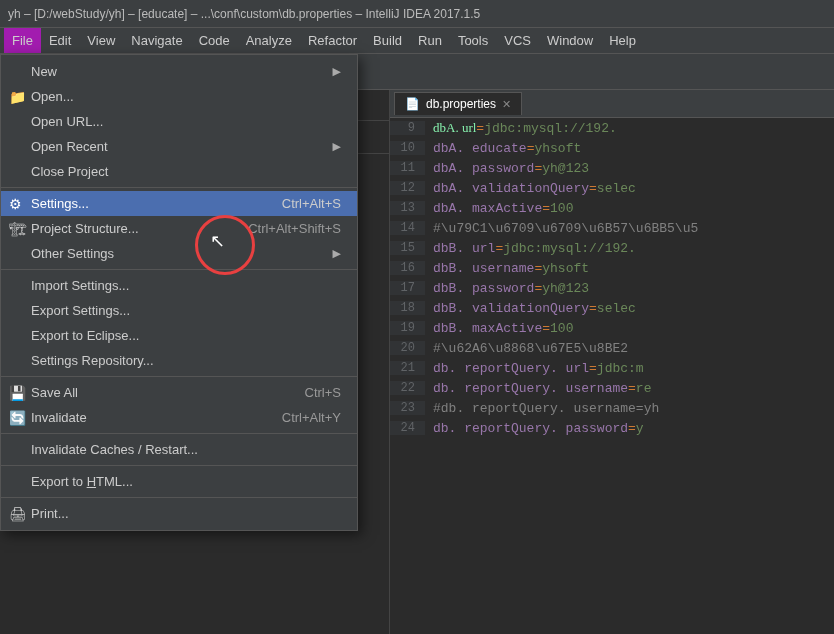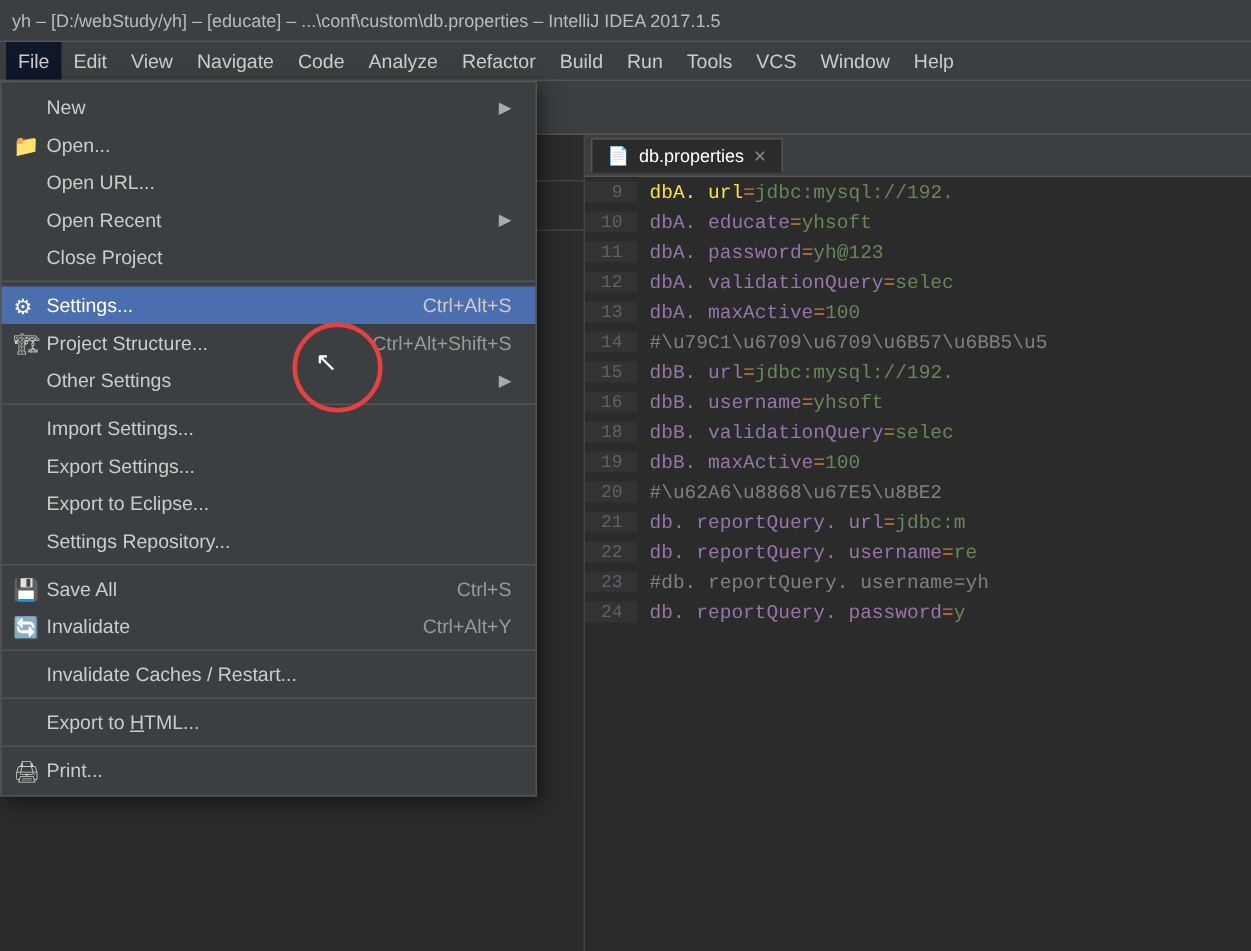--- a/index.html
+++ b/index.html
@@ -39,21 +39,21 @@
     }
     .menu-item {
       padding: 3px 8px;
       color: #ccc;
       cursor: pointer;
       font-size: 13px;
       height: 100%;
       display: flex;
       align-items: center;
     }
-    .menu-item.active { background: #0f172a; }
+    .menu-item.active { background: #a21caf; }
 
     
     #toolbar {
       background: #3c3f41;
       height: 36px;
       display: flex;
       align-items: center;
       padding: 0 8px;
       gap: 4px;
       border-bottom: 1px solid #555;
@@ -297,21 +297,21 @@
       <div class="tab active">
         <span style="color:#cc7832;">📄</span>
         <span>db.properties</span>
         <span style="font-size:11px; color:#888;">✕</span>
       </div>
     </div>
 
     <div id="code-editor">
     <div class="code-line">
           <span class="line-number">9</span>
-          <span class="code-content"><span style="color: #fde047;">dbA. url</span><span style="color: rgb(204, 120, 50);">=</span><span style="color: rgb(106, 135, 89);">jdbc:mysql://192.</span></span>
+          <span class="code-content"><span style="color: #86efac; font-family: Liberation Serif, serif;">dbA. url</span><span style="color: rgb(204, 120, 50);">=</span><span style="color: rgb(106, 135, 89);">jdbc:mysql://192.</span></span>
         </div>
         <div class="code-line">
           <span class="line-number">10</span>
           <span class="code-content"><span style="color: rgb(152, 118, 170);">dbA. educate</span><span style="color: rgb(204, 120, 50);">=</span><span style="color: rgb(106, 135, 89);">yhsoft</span></span>
         </div>
         <div class="code-line">
           <span class="line-number">11</span>
           <span class="code-content"><span style="color: rgb(152, 118, 170);">dbA. password</span><span style="color: rgb(204, 120, 50);">=</span><span style="color: rgb(106, 135, 89);">yh@123</span></span>
         </div>
         <div class="code-line">
@@ -326,20 +326,24 @@
           <span class="line-number">14</span>
           <span class="code-content" style="color: rgb(128, 128, 128);">#\u79C1\u6709\u6709\u6B57\u6BB5\u5</span>
         </div>
         <div class="code-line">
           <span class="line-number">15</span>
           <span class="code-content"><span style="color: rgb(152, 118, 170);">dbB. url</span><span style="color: rgb(204, 120, 50);">=</span><span style="color: rgb(106, 135, 89);">jdbc:mysql://192.</span></span>
         </div>
         <div class="code-line">
           <span class="line-number">16</span>
           <span class="code-content"><span style="color: rgb(152, 118, 170);">dbB. username</span><span style="color: rgb(204, 120, 50);">=</span><span style="color: rgb(106, 135, 89);">yhsoft</span></span>
+        </div>
+        <div class="code-line">
+          <span class="line-number">17</span>
+          <span class="code-content"><span style="color: rgb(152, 118, 170);">dbB. password</span><span style="color: rgb(204, 120, 50);">=</span><span style="color: rgb(106, 135, 89);">yh@123</span></span>
         </div>
         <div class="code-line">
           <span class="line-number">18</span>
           <span class="code-content"><span style="color: rgb(152, 118, 170);">dbB. validationQuery</span><span style="color: rgb(204, 120, 50);">=</span><span style="color: rgb(106, 135, 89);">selec</span></span>
         </div>
         <div class="code-line">
           <span class="line-number">19</span>
           <span class="code-content"><span style="color: rgb(152, 118, 170);">dbB. maxActive</span><span style="color: rgb(204, 120, 50);">=</span><span style="color: rgb(106, 135, 89);">100</span></span>
         </div>
         <div class="code-line">

